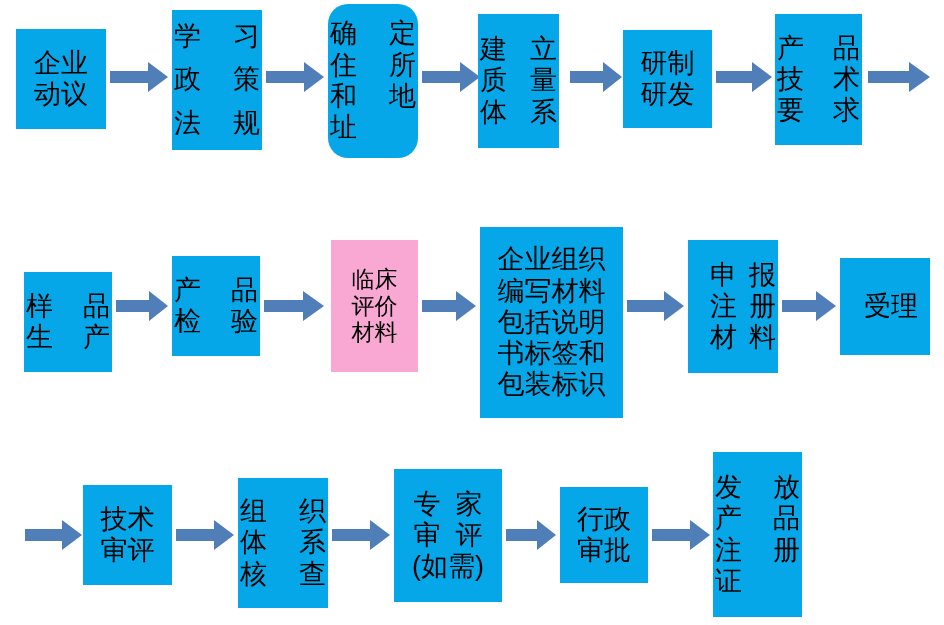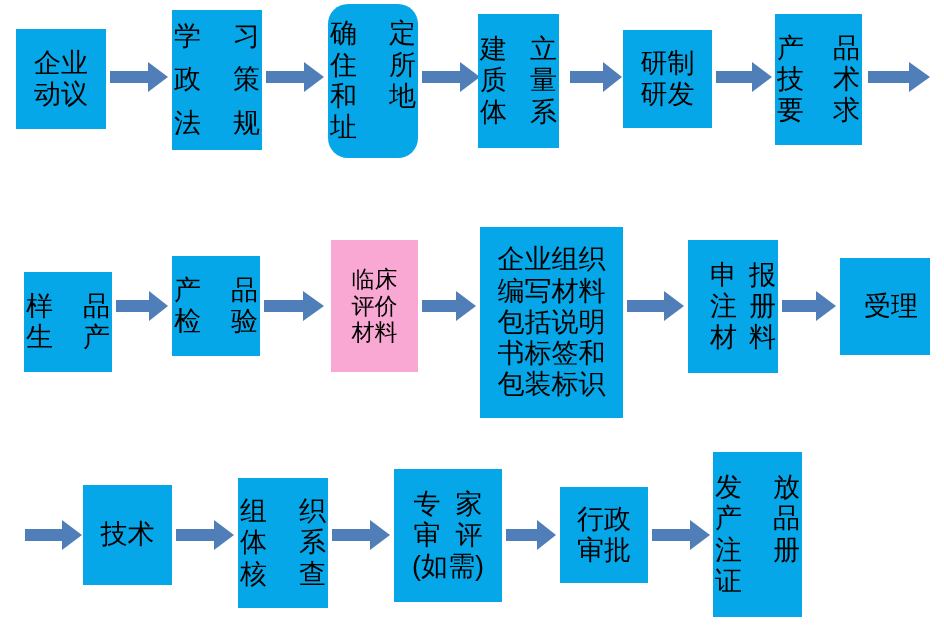--- a/index.html
+++ b/index.html
@@ -146,21 +146,21 @@
   </div>
 
   <div class="node" style="left: 840px; top: 258px; width: 90px; height: 97px; font-size: 27px; background: rgb(6, 167, 232); color: rgb(0, 0, 0); padding-left: 12px;"><span class="line">受理</span></div>
 
   <div class="arrow" style="left:25px; top:520px; width:57px; height:30px;">
     <svg viewBox="0 0 57 30" preserveAspectRatio="none">
       <polygon points="0,9 37,9 37,0 57,15 37,30 37,21 0,21" fill="#4F7EB8"></polygon>
     </svg>
   </div>
 
-  <div class="node" style="left: 83px; top: 485px; width: 89px; height: 100px; font-size: 27px; background: rgb(6, 167, 232); color: rgb(0, 0, 0);"><span class="line">技术</span></div>
+  <div class="node" style="left: 83px; top: 485px; width: 89px; height: 100px; font-size: 27px; background: rgb(6, 167, 232); color: rgb(0, 0, 0);"><span class="line">技术</span><span class="line">审评</span></div>
 
   <div class="arrow" style="left:176px; top:520px; width:58px; height:30px;">
     <svg viewBox="0 0 58 30" preserveAspectRatio="none">
       <polygon points="0,9 38,9 38,0 58,15 38,30 38,21 0,21" fill="#4F7EB8"></polygon>
     </svg>
   </div>
 
   <div class="node justify" style="left: 238px; top: 470px; width: 90px; height: 130px; font-size: 27px; background: rgb(6, 167, 232); color: rgb(0, 0, 0); margin-top: 8px;"><span class="line">组织</span><span class="line">体系</span><span class="line">核查</span></div>
 
   <div class="arrow" style="left:332px; top:520px; width:58px; height:30px;">

